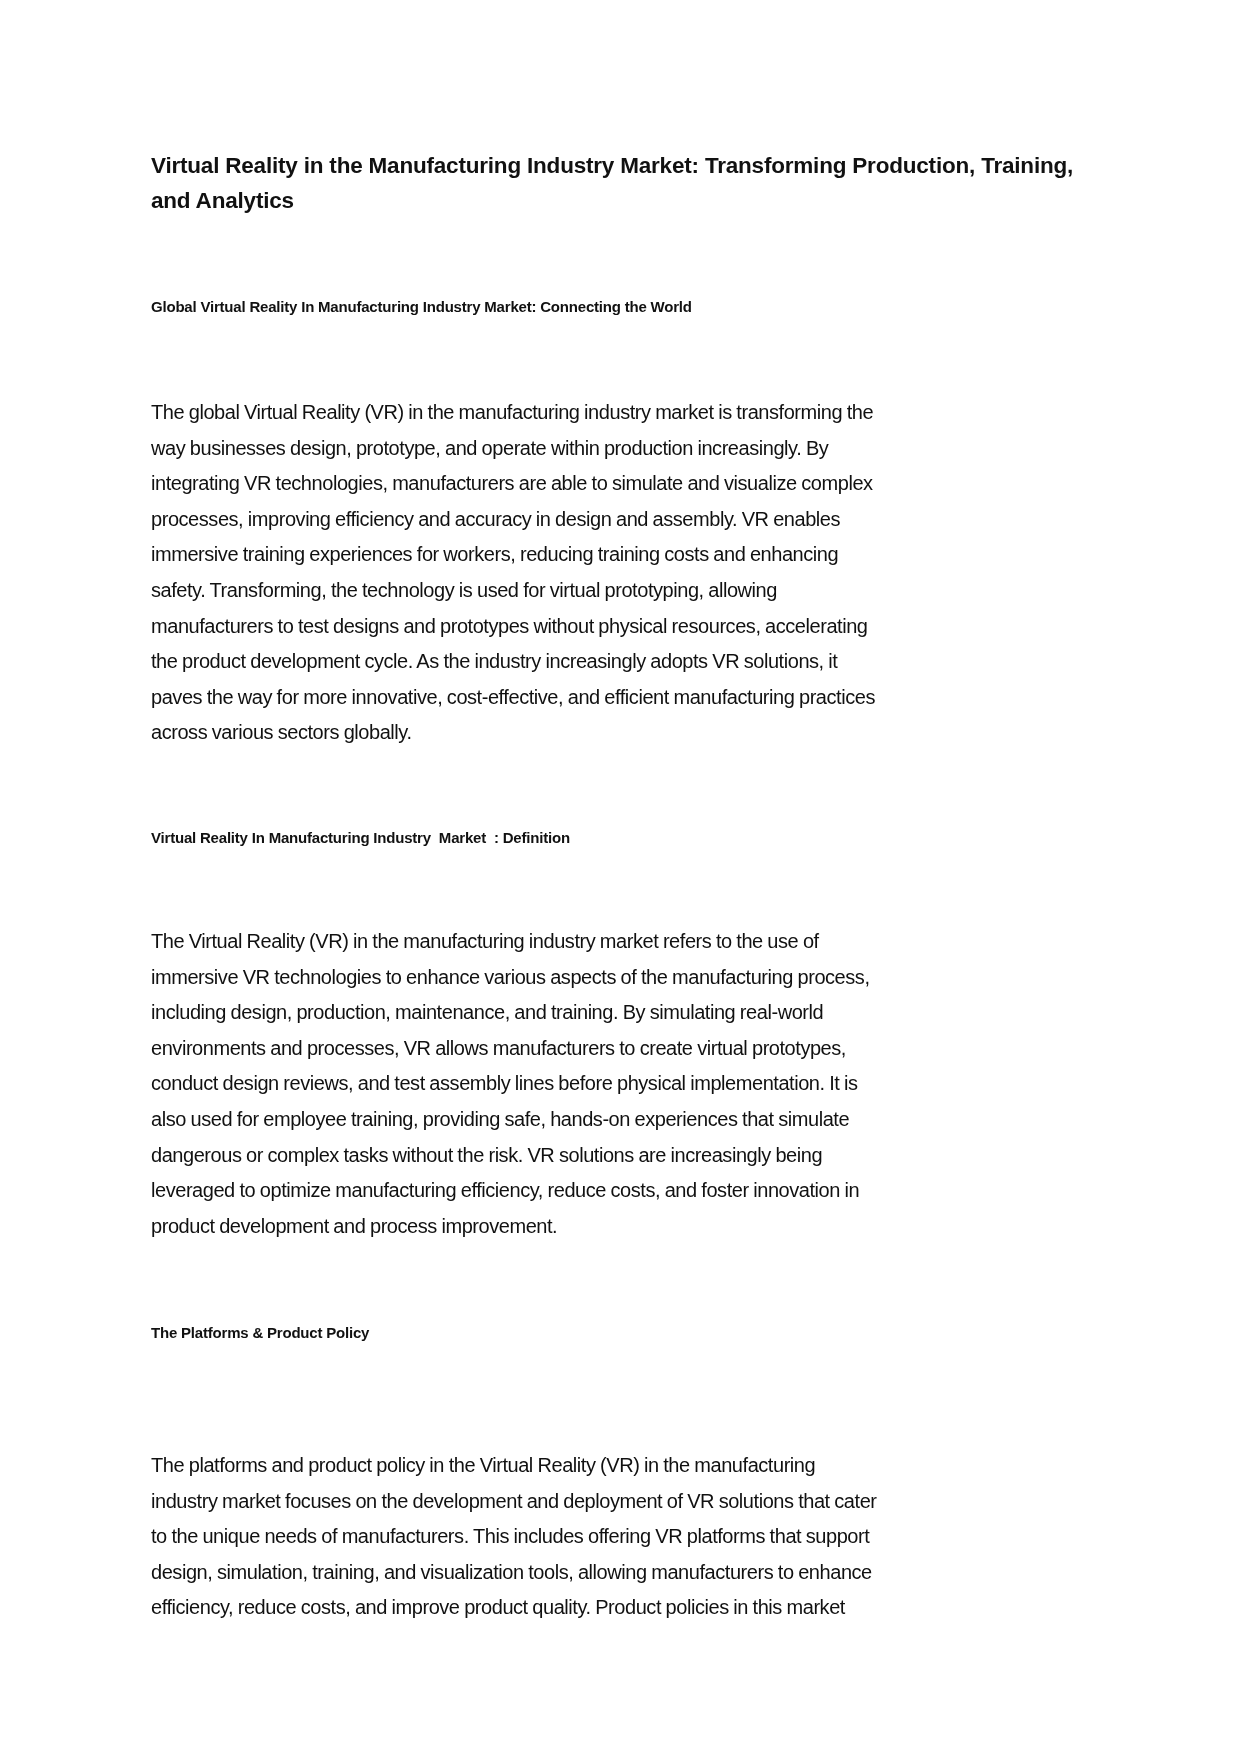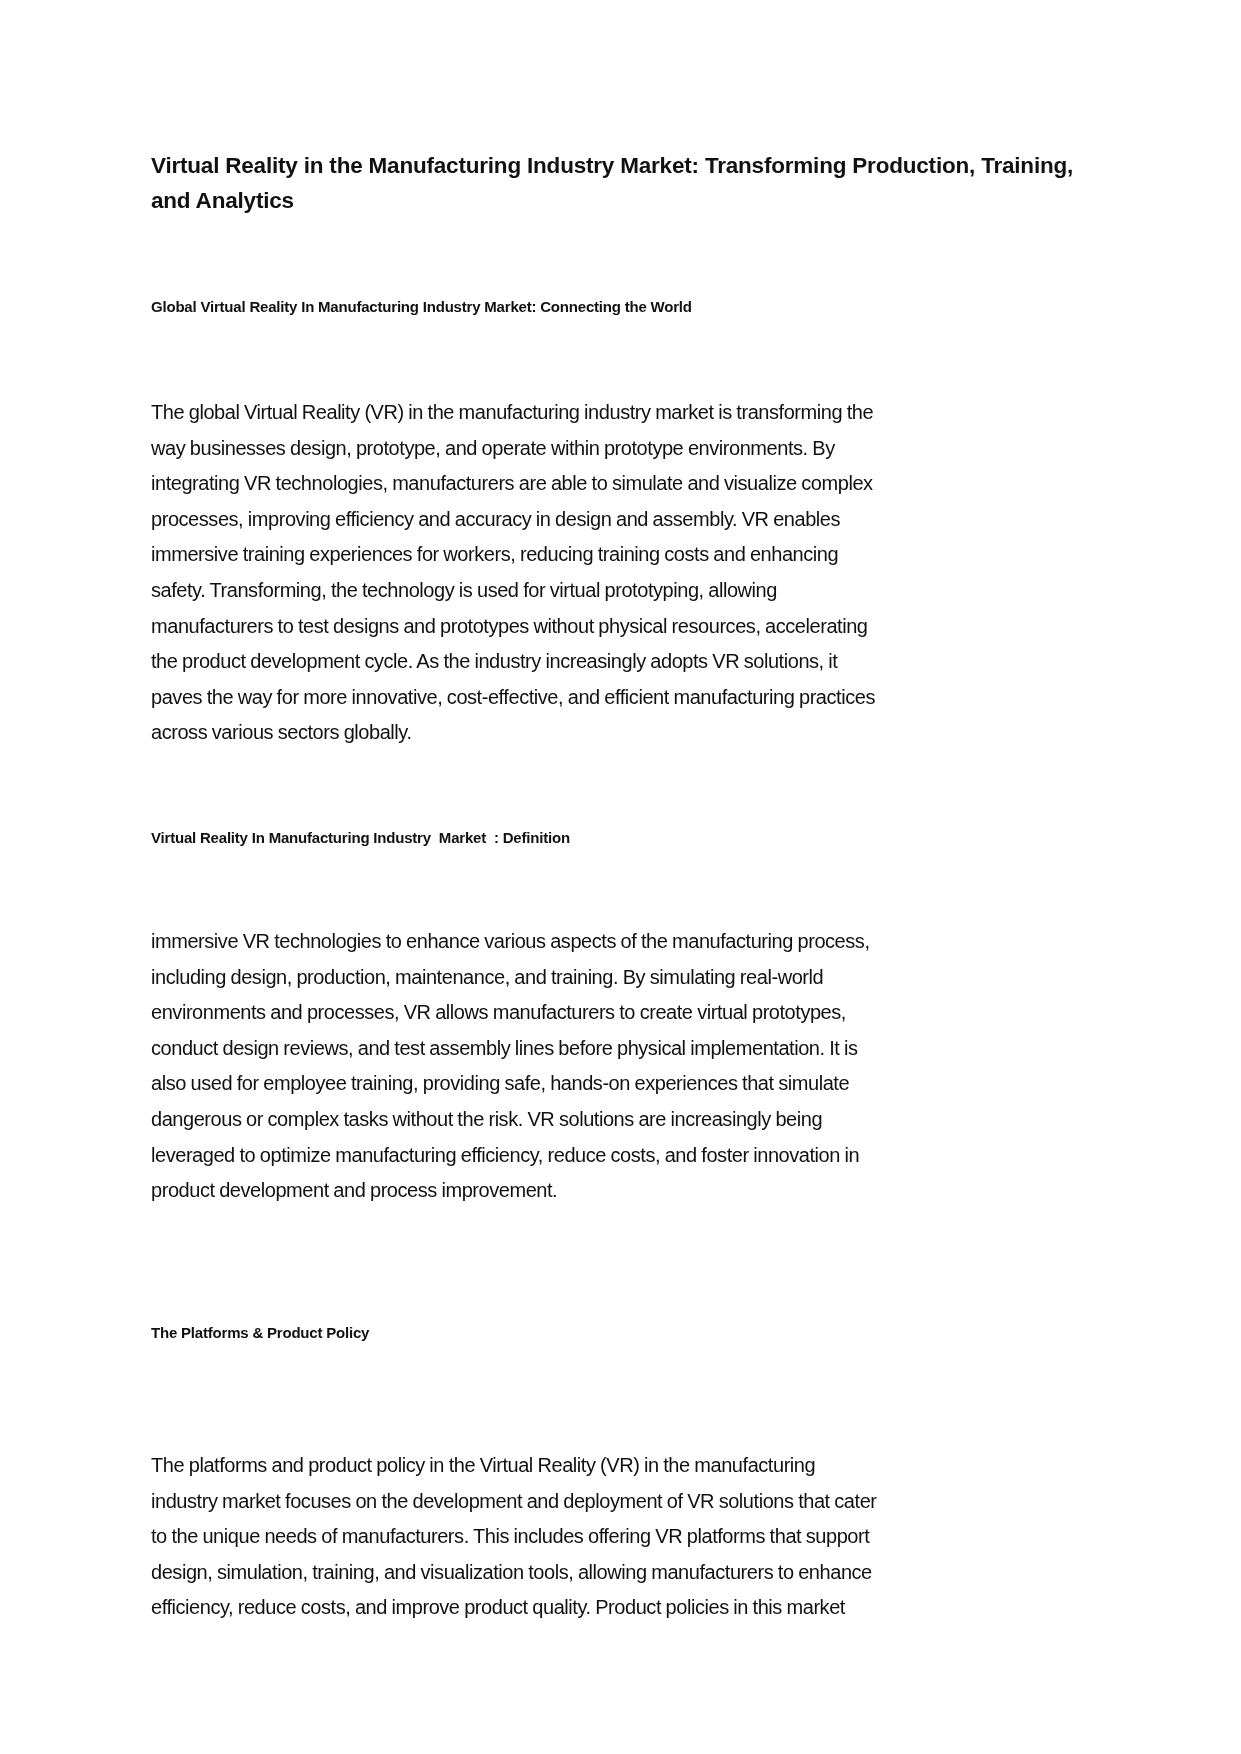--- a/index.html
+++ b/index.html
@@ -64,33 +64,34 @@
 </head>
 <body style="color: rgb(17, 17, 17);">
 
 <div class="page" style="background: rgb(255, 255, 255);">
 
   <h1 class="block title">Virtual Reality in the Manufacturing Industry Market: Transforming Production, Training, and Analytics</h1>
 
   <h2 class="block heading h-global">Global Virtual Reality In Manufacturing Industry Market: Connecting the World</h2>
   <p class="block para p-global">
     <span class="line">The global Virtual Reality (VR) in the manufacturing industry market is transforming the</span>
-    <span class="line">way businesses design, prototype, and operate within prototype environments. By</span>
+    <span class="line">way businesses design, prototype, and operate within production increasingly. By</span>
     <span class="line">integrating VR technologies, manufacturers are able to simulate and visualize complex</span>
     <span class="line">processes, improving efficiency and accuracy in design and assembly. VR enables</span>
     <span class="line">immersive training experiences for workers, reducing training costs and enhancing</span>
     <span class="line">safety. Transforming, the technology is used for virtual prototyping, allowing</span>
     <span class="line">manufacturers to test designs and prototypes without physical resources, accelerating</span>
     <span class="line">the product development cycle. As the industry increasingly adopts VR solutions, it</span>
     <span class="line">paves the way for more innovative, cost-effective, and efficient manufacturing practices</span>
     <span class="line">across various sectors globally.</span>
   </p>
 
   <h2 class="block heading h-definition">Virtual Reality In Manufacturing Industry  Market  : Definition</h2>
   <p class="block para p-definition">
+    <span class="line">The Virtual Reality (VR) in the manufacturing industry market refers to the use of</span>
     <span class="line">immersive VR technologies to enhance various aspects of the manufacturing process,</span>
     <span class="line">including design, production, maintenance, and training. By simulating real-world</span>
     <span class="line">environments and processes, VR allows manufacturers to create virtual prototypes,</span>
     <span class="line">conduct design reviews, and test assembly lines before physical implementation. It is</span>
     <span class="line">also used for employee training, providing safe, hands-on experiences that simulate</span>
     <span class="line">dangerous or complex tasks without the risk. VR solutions are increasingly being</span>
     <span class="line">leveraged to optimize manufacturing efficiency, reduce costs, and foster innovation in</span>
     <span class="line">product development and process improvement.</span>
   </p>
 

